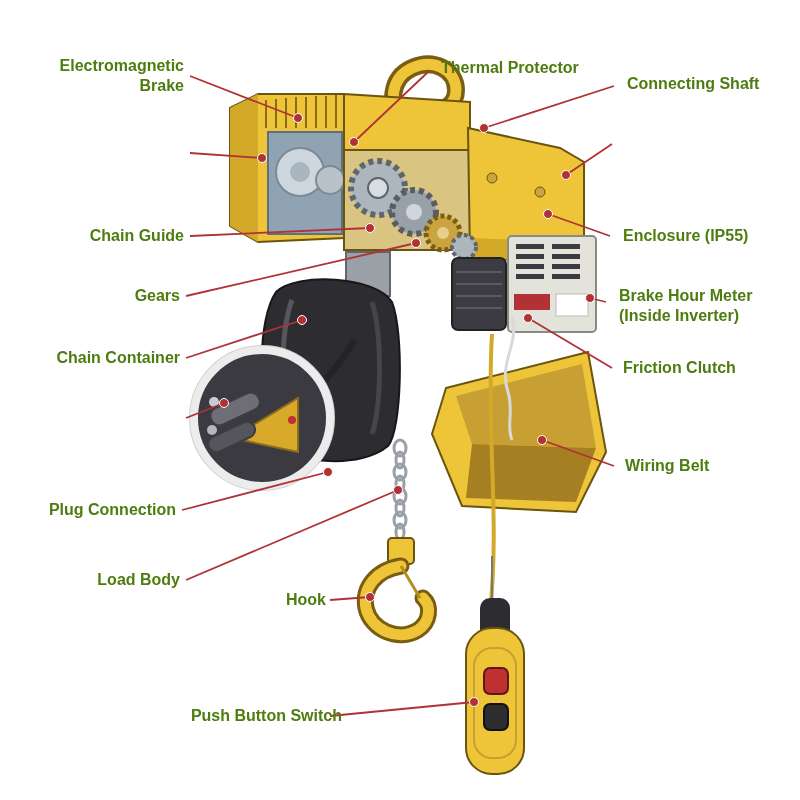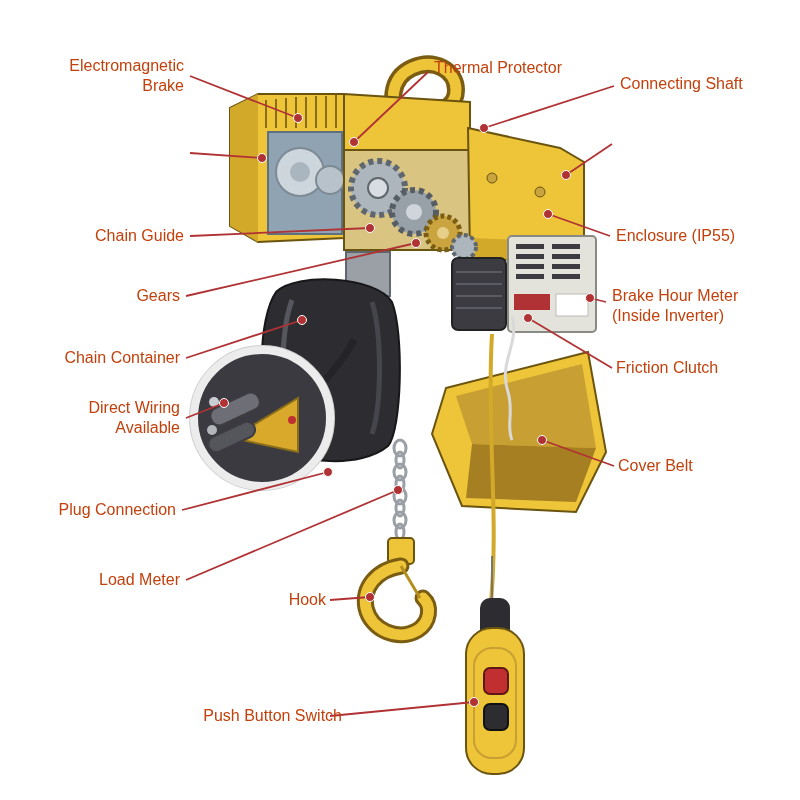--- a/index.html
+++ b/index.html
@@ -1,22 +1,22 @@
 <!DOCTYPE html>
 <html><head>
 <meta charset="utf-8">
 <style>
   html,body{margin:0;padding:0;background:#fff;}
   .stage{position:relative;width:800px;height:800px;background:#ffffff;overflow:hidden;
          font-family:"Liberation Sans",sans-serif;}
   .art{position:absolute;left:0;top:0;width:800px;height:800px;}
-  .label{position:absolute;font-weight:400;font-size:16px;line-height:1.25;color:#c2410c;
+  .label{position:absolute;font-weight:700;font-size:16px;line-height:1.25;color:#4d7c0f;
          white-space:pre-line;}
   .label.left{text-align:right;}
-  .label.right{text-align:left;}
+  .label.right{text-align:left;margin-left:7px;}
 </style>
 </head>
 <body>
 
 <div class="stage">
 
   <svg class="art" viewBox="0 0 800 800">
 
     <g>
       <path d="M402,128 C388,104 390,78 412,68 C434,58 456,70 456,90 C456,104 444,112 434,108" fill="none" stroke="#7a5c12" stroke-width="18" stroke-linecap="round"></path>
@@ -217,27 +217,25 @@
           <circle cx="542" cy="440" r="4.5" fill="#b03234" stroke="#ffffff" stroke-width="1"></circle>
         </g>
     </g>
   </svg>
 
   <div class="label left" style="top:56px;  right:616px">Electromagnetic
 Brake</div>
   <div class="label left" style="top:226px; right:616px">Chain Guide</div>
   <div class="label left" style="top:286px; right:620px">Gears</div>
   <div class="label left" style="top:348px; right:620px">Chain Container</div>
-  <div class="label left" style="top:398px; right:620px">Direct Wiring
-Available</div>
   <div class="label left" style="top:500px; right:624px">Plug Connection</div>
-  <div class="label left" style="top:570px; right:620px">Load Meter</div>
+  <div class="label left" style="top:570px; right:620px">Load Body</div>
   <div class="label left" style="top:590px; right:474px">Hook</div>
   <div class="label left" style="top:706px; right:458px">Push Button Switch</div>
   <div class="label right" style="top:58px;  left:434px">Thermal Protector</div>
   <div class="label right" style="top:74px;  left:620px">Connecting Shaft</div>
   <div class="label right" style="top:226px; left:616px">Enclosure (IP55)</div>
   <div class="label right" style="top:286px; left:612px">Brake Hour Meter
 (Inside Inverter)</div>
   <div class="label right" style="top:358px; left:616px">Friction Clutch</div>
-  <div class="label right" style="top:456px; left:618px">Cover Belt</div>
+  <div class="label right" style="top:456px; left:618px">Wiring Belt</div>
 
 </div>
 
 </body></html>

